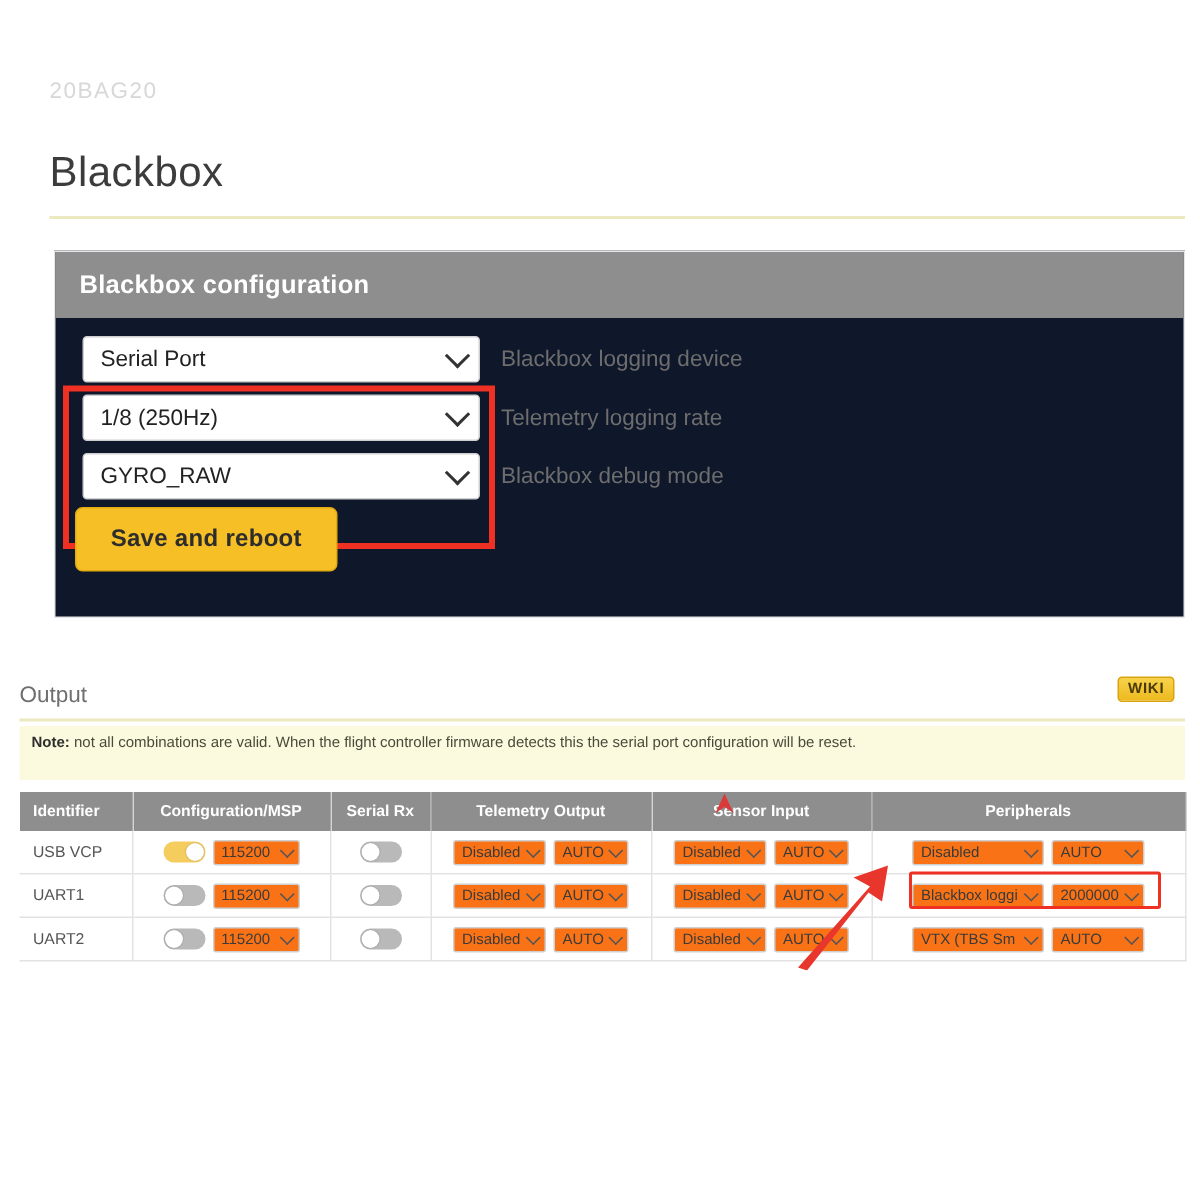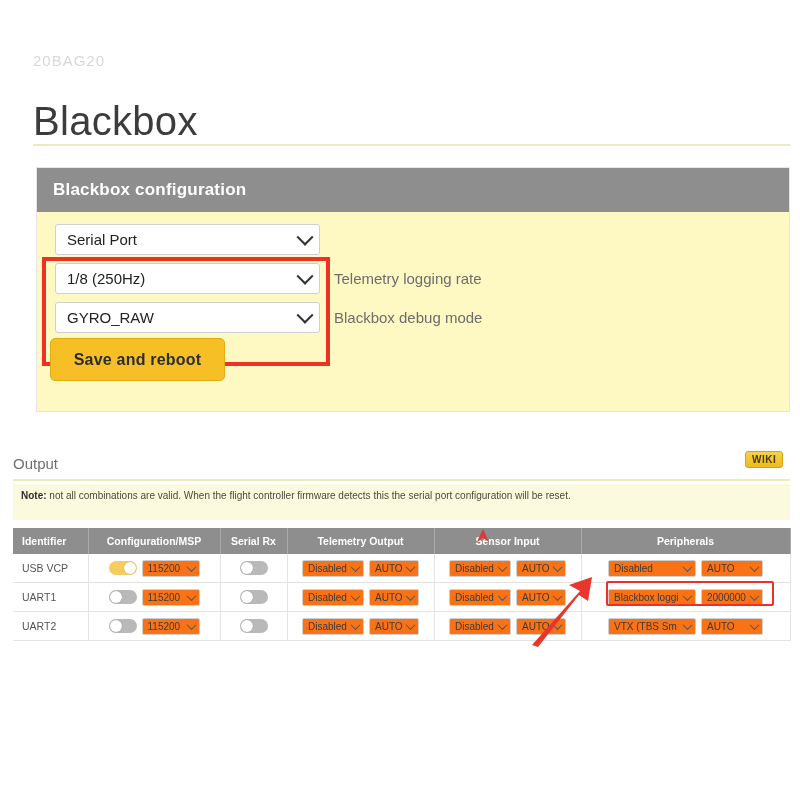--- a/index.html
+++ b/index.html
@@ -15,33 +15,33 @@
   .watermark {
     position: absolute; left: 33px; top: 52px;
     font-size: 15px; letter-spacing: 1px;
     color: #d8d8d8; font-weight: 400;
     user-select: none;
   }
 
   
   .page-title {
     position: absolute; left: 33px; top: 99px;
-    font-size: 40px; color: #3c3c3c; font-weight: 400;
+    font-size: 28px; color: #3c3c3c; font-weight: 400;
     letter-spacing: .3px;
   }
   .title-rule {
     position: absolute; left: 33px; top: 144px;
     width: 757px; height: 2px; background: #ece8c0;
   }
 
   
   .card {
     position: absolute; left: 36px; top: 167px;
     width: 754px; height: 245px;
-    background: #fef9c3;
+    background: #0f172a;
     border: 1px solid #e6e6e6;
     box-sizing: border-box;
   }
   .card-header {
     height: 44px; background: #8e8e8e;
     display: flex; align-items: center;
     padding-left: 16px; box-sizing: border-box;
   }
   .card-header-title {
     color: #ffffff; font-size: 17px; font-weight: bold;
@@ -211,20 +211,21 @@
     </div>
     <div class="card-body">
 
       <div class="red-box" id="cfg-red-box"></div>
 
       <div class="cfg-row">
         <div class="cfg-select">
           <span>Serial Port</span>
           <span class="chev"></span>
         </div>
+        <span class="cfg-label">Blackbox logging device</span>
       </div>
 
       <div class="cfg-row">
         <div class="cfg-select">
           <span>1/8 (250Hz)</span>
           <span class="chev"></span>
         </div>
         <span class="cfg-label">Telemetry logging rate</span>
       </div>
 

